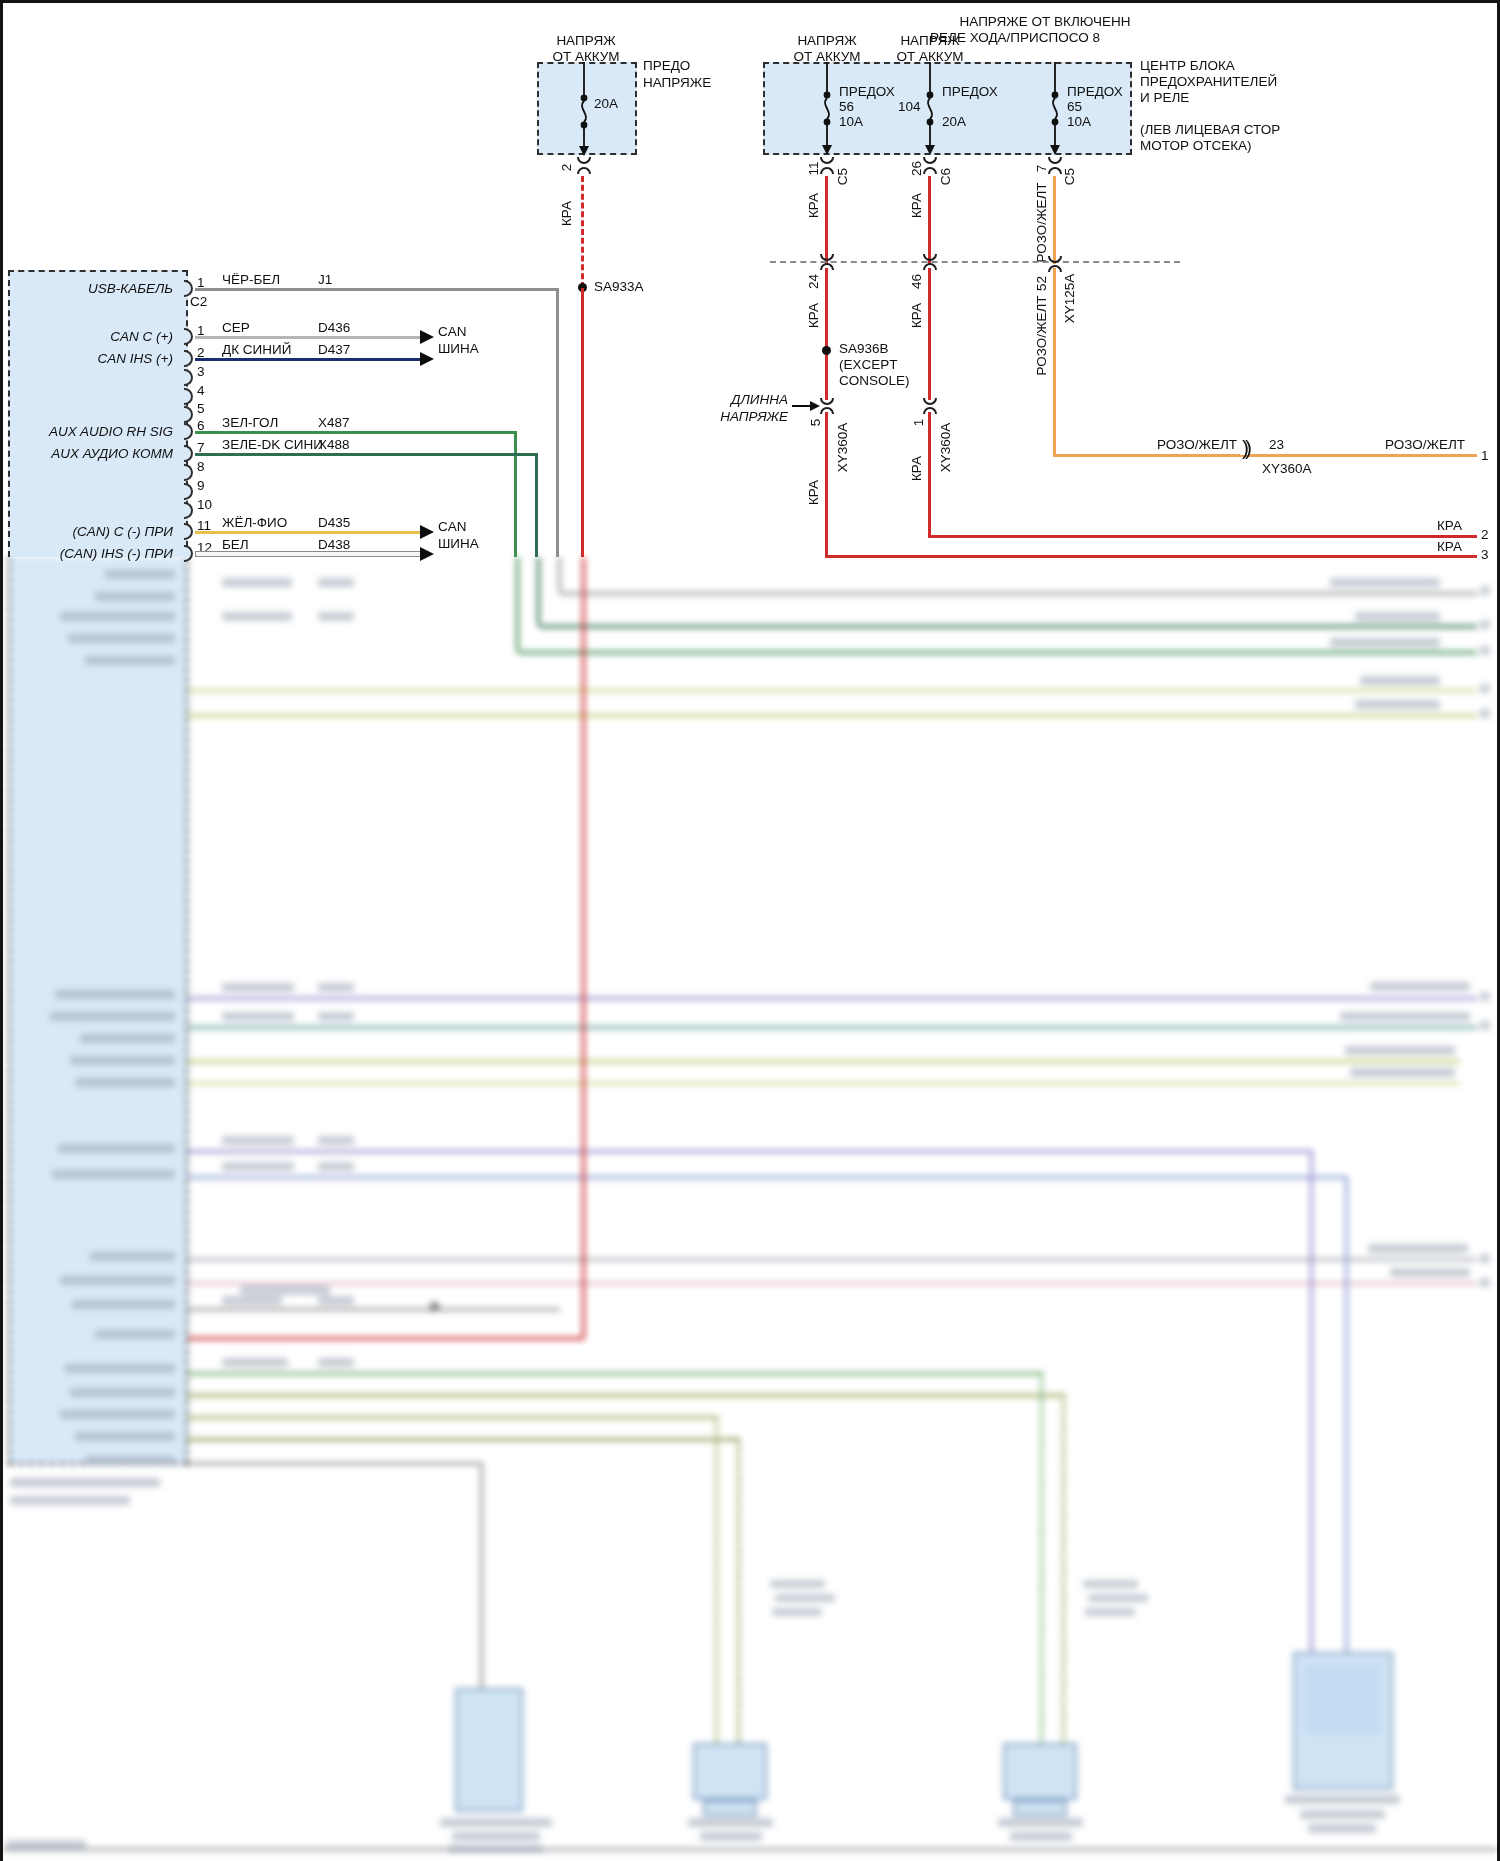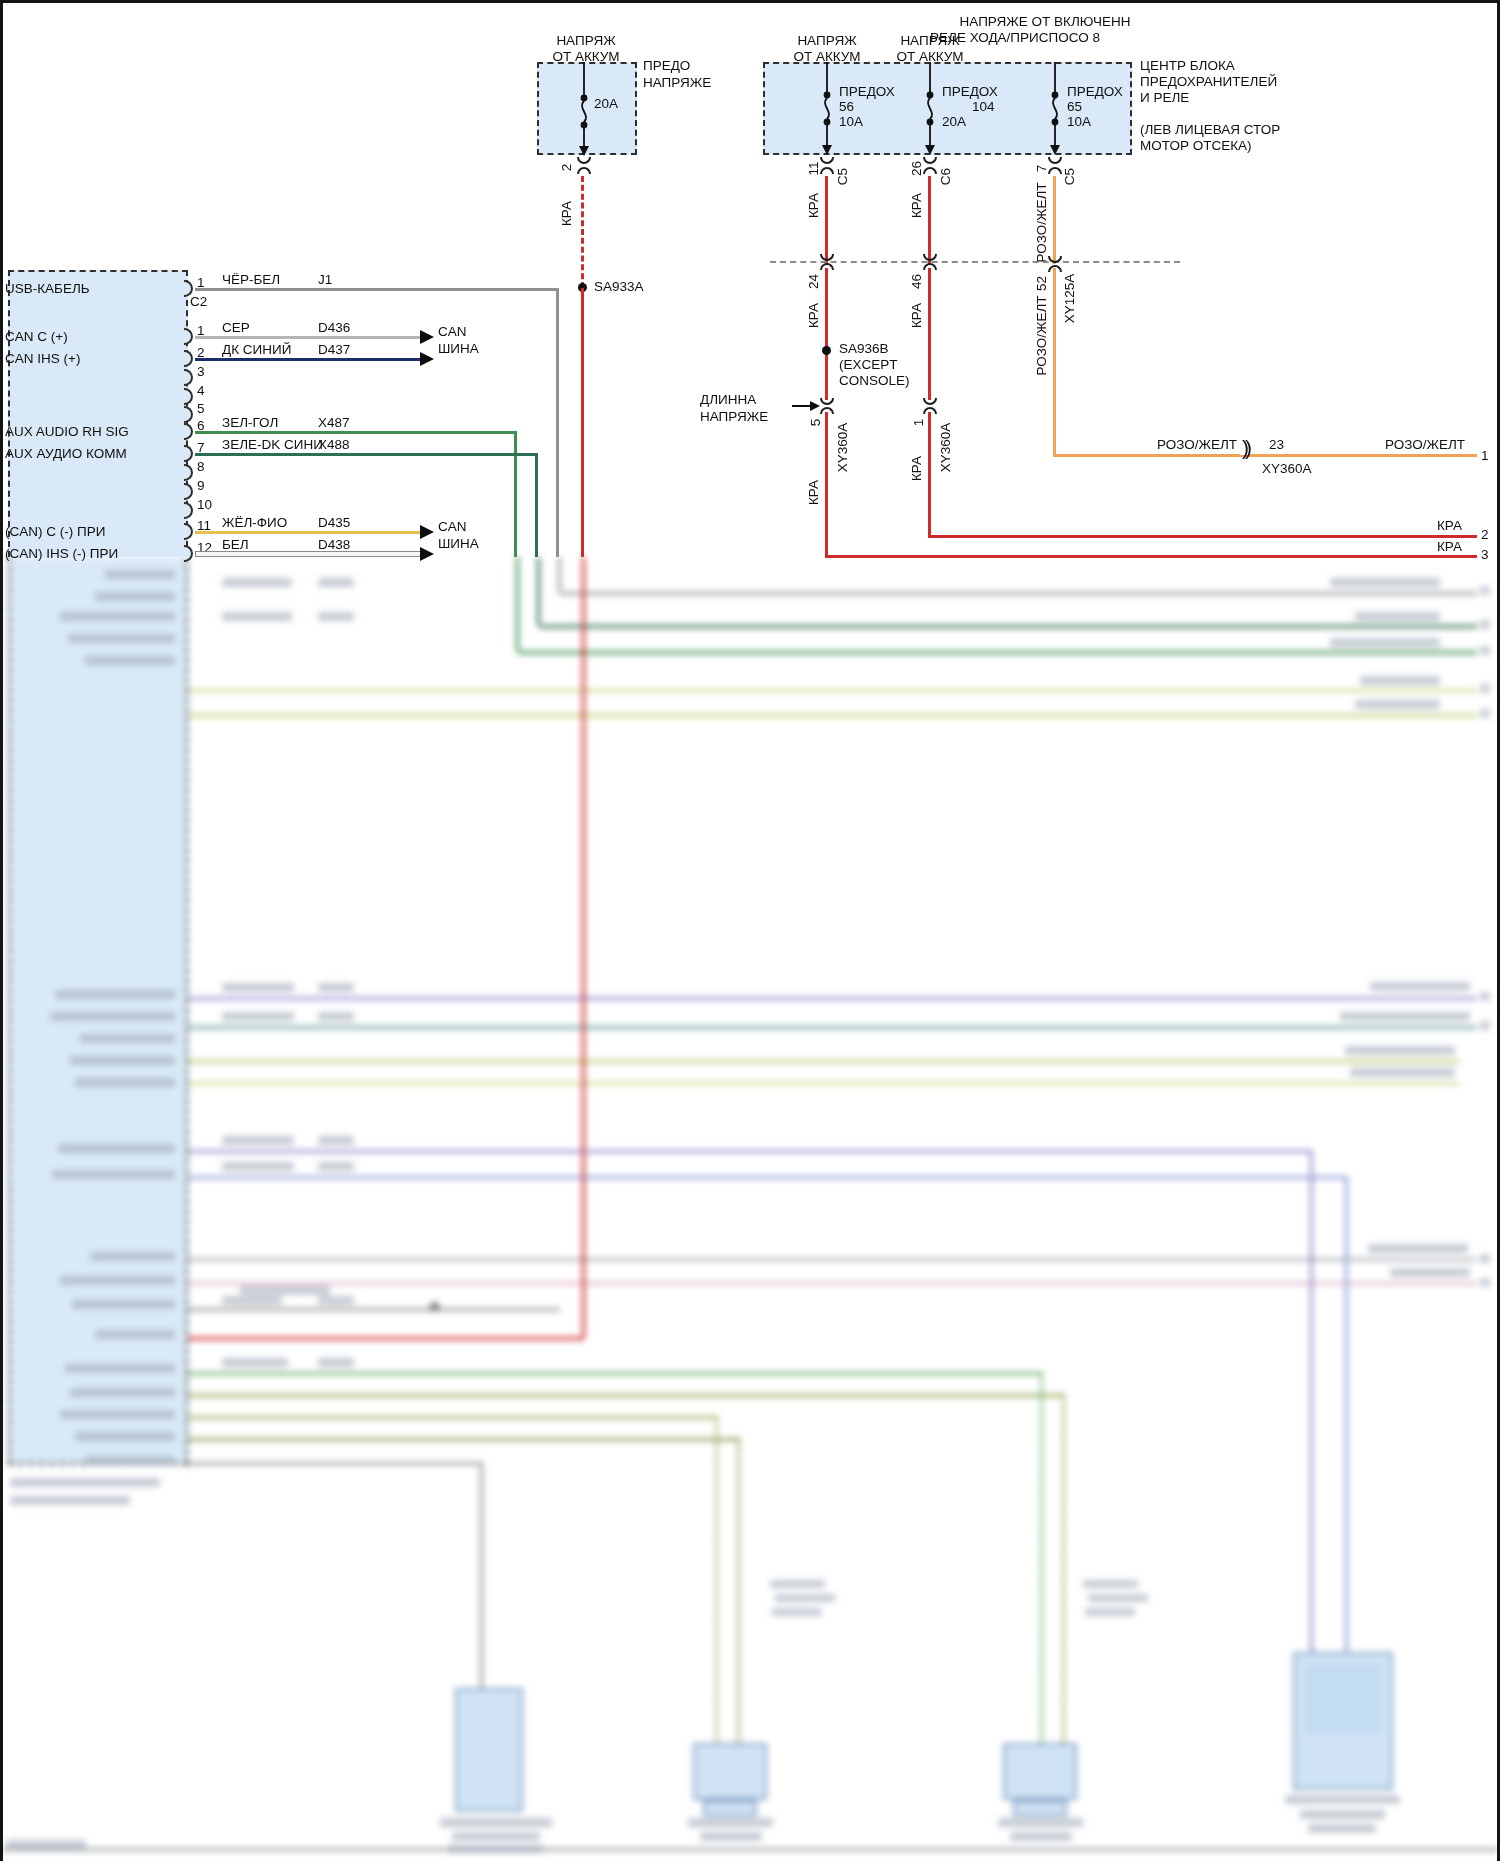--- a/index.html
+++ b/index.html
@@ -1,21 +1,21 @@
 <!DOCTYPE html>
 <html><head>
 <meta charset="utf-8">
 <style>
   html,body{margin:0;padding:0;background:#e8e8e8;}
   #page{position:relative;width:1500px;height:1861px;background:#ffffff;overflow:hidden;
         font-family:"Liberation Sans",sans-serif;color:#111;}
   #frame{position:absolute;inset:0;border:3px solid #141414;border-bottom:none;pointer-events:none;z-index:30;}
   .t{position:absolute;white-space:nowrap;font-size:13.5px;line-height:15px;color:#101010;}
   .tc{text-align:center;}
-  .tr{}
+  .tr{text-align:right;font-style:italic;}
   .vlab{position:absolute;white-space:nowrap;font-size:13.5px;line-height:15px;height:15px;
         transform:rotate(-90deg);transform-origin:center;text-align:center;}
   .box{position:absolute;background:#d9e9f7;border:2px dashed #2e2e2e;box-sizing:border-box;}
   .hw{position:absolute;height:3px;}
   .vw{position:absolute;width:3px;}
   .dash-red{position:absolute;width:0;border-left:3px dashed #cf2b2b;}
   .dot{position:absolute;width:9px;height:9px;border-radius:50%;background:#101010;}
   .arcup{position:absolute;width:14px;height:7px;border:2.5px solid #1d1d1d;border-top:none;
          border-radius:0 0 12px 12px;background:transparent;box-sizing:border-box;}
   .arcdown{position:absolute;width:14px;height:7px;border:2.5px solid #1d1d1d;border-bottom:none;
@@ -213,21 +213,21 @@
     <path d="M10 36 C 3 43, 17 50, 10 57" fill="none" stroke="#101010" stroke-width="1.8"></path>
       <circle cx="10" cy="60" r="3.4" fill="#101010"></circle>
     <line x1="10" y1="63" x2="10" y2="83" stroke="#101010" stroke-width="1.8"></line>
       <polygon points="5,83 15,83 10,93" fill="#101010"></polygon>
   </svg>
 
   <div class="t sharp" style="left:839px;top:84px">ПРЕДОХ</div>
   <div class="t sharp" style="left:839px;top:99px">56</div>
   <div class="t sharp" style="left:839px;top:114px">10А</div>
   <div class="t sharp" style="left:942px;top:84px">ПРЕДОХ</div>
-  <div class="t sharp" style="left:972px;top:99px">104</div>
+  <div class="t sharp" style="left:898px;top:99px">104</div>
   <div class="t sharp" style="left:942px;top:114px">20А</div>
   <div class="t sharp" style="left:1067px;top:84px">ПРЕДОХ</div>
   <div class="t sharp" style="left:1067px;top:99px">65</div>
   <div class="t sharp" style="left:1067px;top:114px">10А</div>
 
   <div class="t sharp" style="left:1140px;top:58px">ЦЕНТР БЛОКА</div>
   <div class="t sharp" style="left:1140px;top:74px">ПРЕДОХРАНИТЕЛЕЙ</div>
   <div class="t sharp" style="left:1140px;top:90px">И РЕЛЕ</div>
   <div class="t sharp" style="left:1140px;top:122px">(ЛЕВ ЛИЦЕВАЯ СТОР</div>
   <div class="t sharp" style="left:1140px;top:138px">МОТОР ОТСЕКА)</div>

